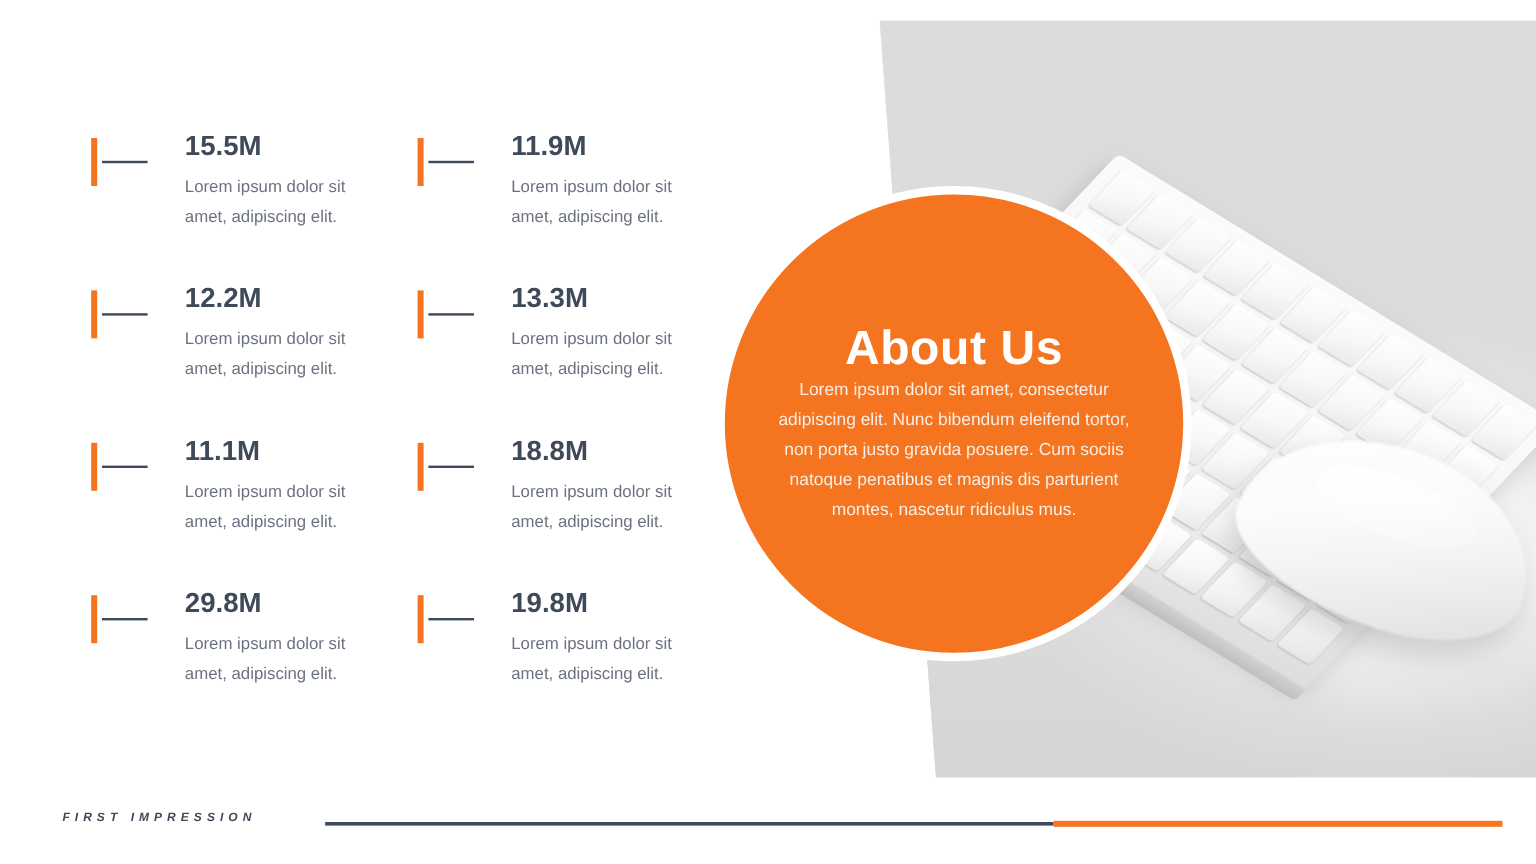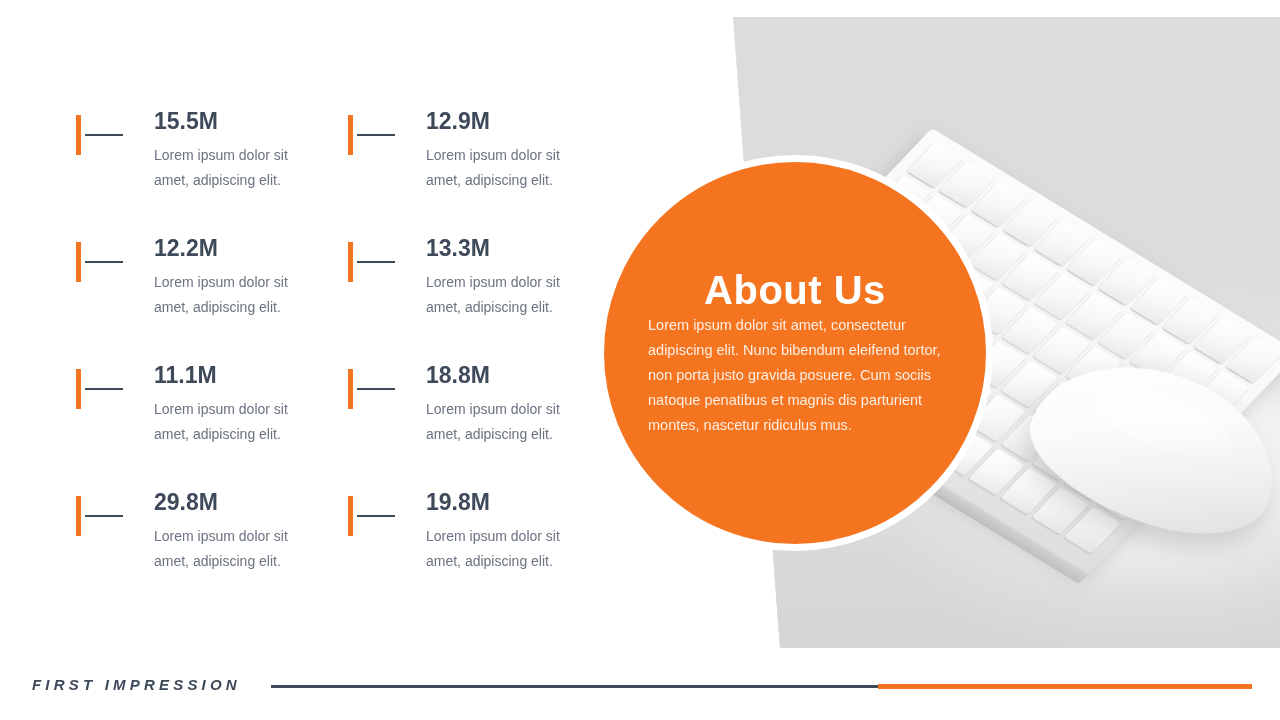--- a/index.html
+++ b/index.html
@@ -89,21 +89,21 @@
   .circle-title{
     color:#ffffff;
     font-size:40px;
     font-weight:bold;
     letter-spacing:.5px;
   }
   .circle-text{
     color:#fdeee3;
     font-size:14.5px;
     line-height:25px;
-    text-align:left;
+    text-align:center;
   }
 
   
   .stats{
     position:absolute; left:76px; top:108px;
     width:560px;
     display:grid;
     grid-template-columns:272px 272px;
     column-gap:0px;
     row-gap:42px;
@@ -135,23 +135,23 @@
   }
   .stat-desc{
     color:#6b7280;
     font-size:14px;
     line-height:25px;
     max-width:162px;
   }
 
   
   .footer-label{
-    position:absolute; left:32px; top:676px;
+    position:absolute; left:52px; top:676px;
     color:#3e4959;
-    font-size:15px;
+    font-size:10px;
     font-style:italic;
     font-weight:600;
     letter-spacing:4.2px;
   }
   .footer-rule-dark{
     position:absolute; left:271px; top:685px;
     width:607px; height:3px;
     background:#3e4959;
   }
   .footer-rule-accent{
@@ -262,21 +262,21 @@
         <div class="stat-desc">Lorem ipsum dolor sit amet, adipiscing elit.</div>
       </div>
     </div>
 
     <div class="stat">
       <div class="marker">
         <div class="marker-bar"></div>
           <div class="marker-line"></div>
       </div>
       <div class="stat-body">
-        <div class="stat-value">12.9M</div>
+        <div class="stat-value">11.9M</div>
         <div class="stat-desc">Lorem ipsum dolor sit amet, adipiscing elit.</div>
       </div>
     </div>
 
     <div class="stat">
       <div class="marker">
         <div class="marker-bar"></div>
           <div class="marker-line"></div>
       </div>
       <div class="stat-body">

